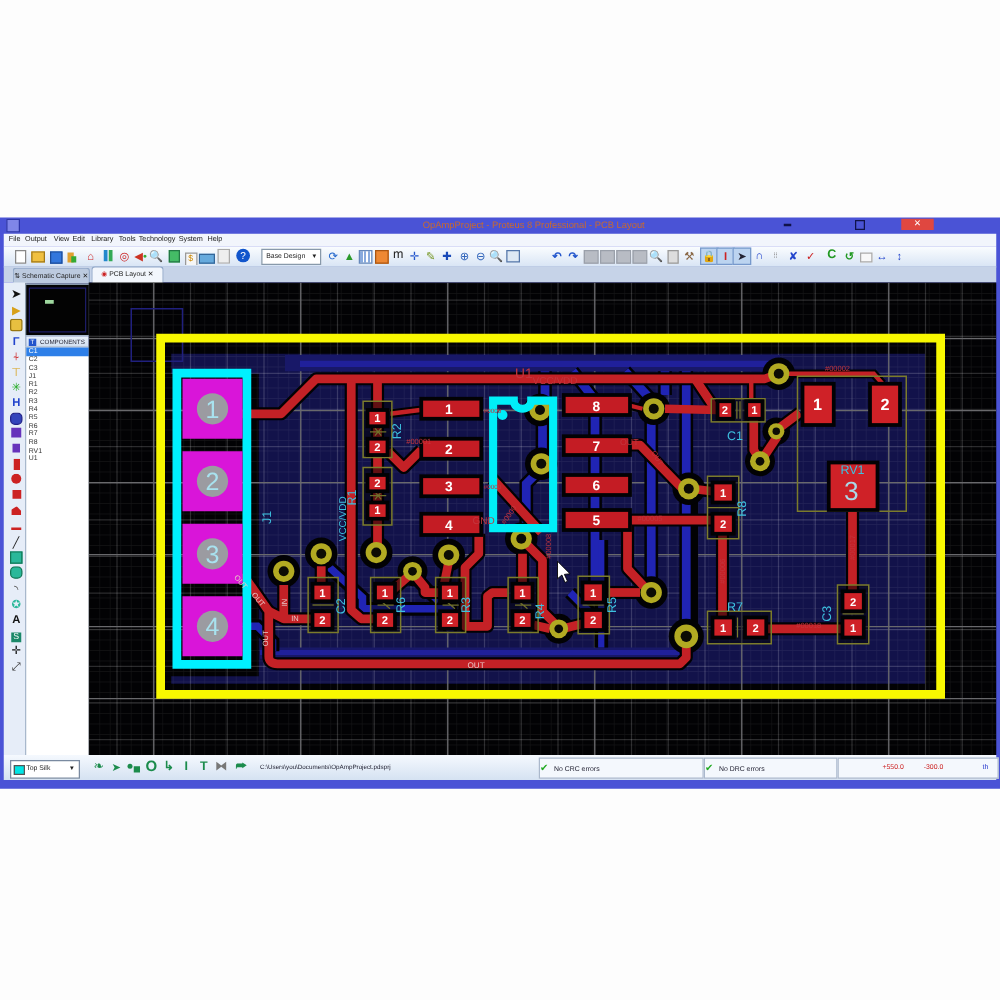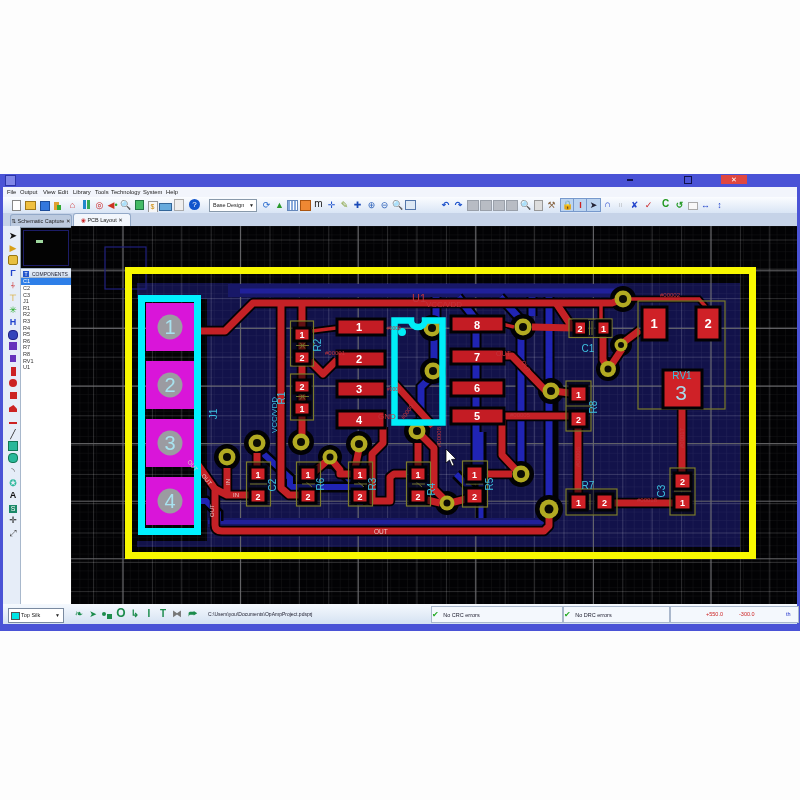--- a/index.html
+++ b/index.html
@@ -12,20 +12,21 @@
 <body>
 
 <div class="abs" style="left:0;top:172px;width:800px;height:1.5px;background:#fdfdfd;z-index:5;"></div>
 
 <div class="abs" style="left:0;top:172px;width:800px;height:459px;background:#4a53d6;">
 
   <div class="abs" style="left:0;top:0;width:800px;height:15px;background:#4a53d6;">
 
     <div class="abs" style="left:5px;top:3px;width:9px;height:9px;background:#7f86e8;border:1px solid #2c34a8;"></div>
 
+    <div class="abs" style="left:54px;top:2.5px;width:746px;text-align:center;font-size:7.5px;color:#c96a2e;">OpAmpProject - Proteus 8 Professional - PCB Layout</div>
 
     <div class="abs" style="left:627px;top:7px;width:6px;height:2px;background:#10124a;"></div>
 
     <div class="abs" style="left:684px;top:4px;width:6px;height:6px;border:1px solid #10124a;"></div>
 
     <div class="abs" style="left:721px;top:3px;width:26px;height:9px;background:#e04740;color:#fff;font-size:7px;text-align:center;line-height:9px;">✕</div>
   </div>
 
   <div class="abs" style="left:3px;top:15px;width:794px;height:10px;background:#f2f5fc;">
     <span class="mi" style="left:4px;">File</span>

